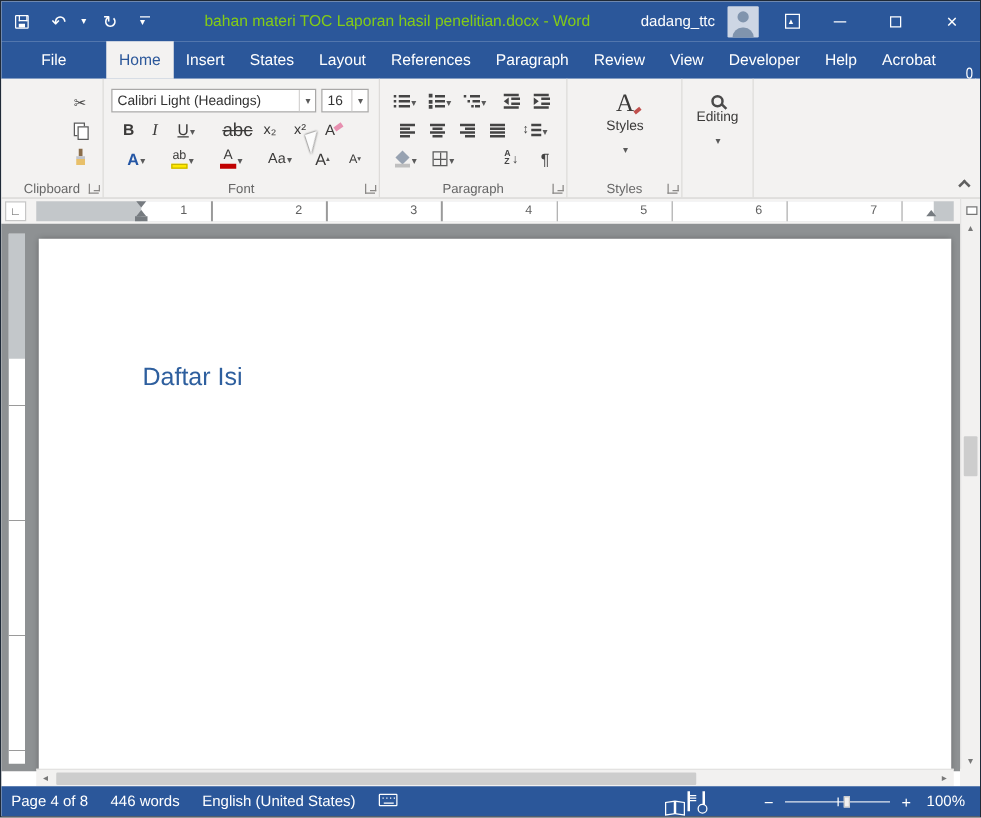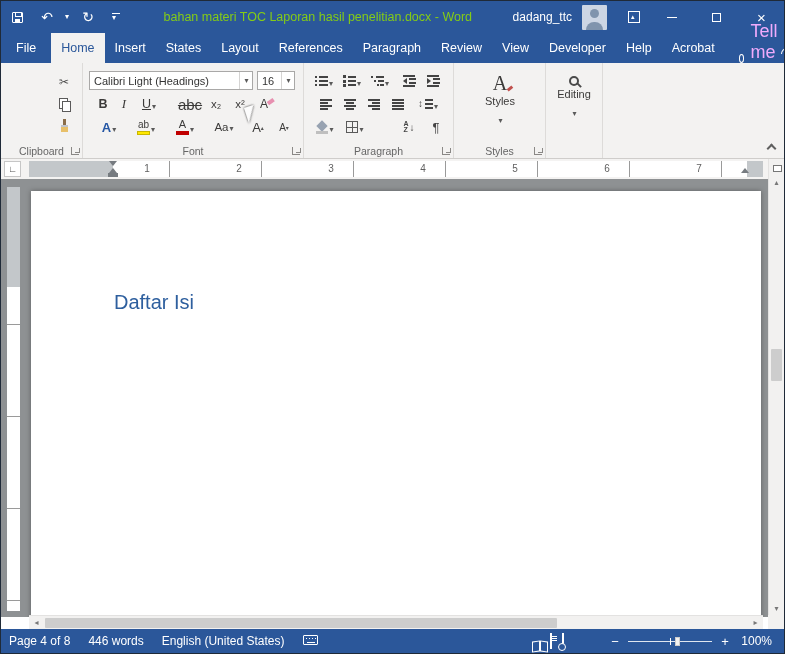--- a/index.html
+++ b/index.html
@@ -26,21 +26,21 @@
   .avatar::after { content: ""; position: absolute; left: 4px; bottom: 0; width: 17px; height: 8px; border-radius: 8px 8px 0 0; background: #8094ad; }
   .i-ribopt { width: 12px; height: 12px; border: 1px solid #fff; position: relative; }
   .i-ribopt::after { content: "▴"; position: absolute; left: 2px; top: 1px; font-size: 7px; color: #fff; }
   .win-ctrl { width: 45px; height: 32px; display: flex; align-items: center; justify-content: center; }
   .i-min { width: 10px; height: 1px; background: #fff; }
   .i-max { width: 9px; height: 9px; border: 1px solid #fff; }
   .i-close { font-size: 15px; color: #fff; line-height: 1; }
   
   .tabbar { position: absolute; top: 32px; left: 0; right: 0; height: 30px; background: #2b579a; display: flex; align-items: stretch; }
   .rtab { padding: 0 10px; display: flex; align-items: center; color: #fff; font-size: 12.5px; white-space: nowrap; }
-  .rtab.file { padding: 0 15px; }
+  .rtab.file { padding: 0 32px; }
   .rtab.active { background: #f3f2f1; color: #2b579a; }
   .tellme { display: flex; align-items: flex-end; gap: 6px; color: #f0abfc; font-size: 18px; margin-left: 14px; }
   .share { display: flex; align-items: center; gap: 6px; color: #fff; font-size: 12.5px; margin-left: auto; margin-right: 22px; }
   .i-bulb { width: 9px; height: 9px; border: 1px solid #fff; border-radius: 50%; position: relative; display: inline-block; }
   .i-bulb::after { content: ""; position: absolute; left: 2px; bottom: -4px; width: 3px; height: 3px; border-left: 1px solid #fff; border-right: 1px solid #fff; }
   .i-person { position: relative; width: 12px; height: 11px; display: inline-block; }
   .i-person::before { content: ""; position: absolute; left: 3px; top: 0; width: 5px; height: 5px; border: 1px solid #fff; border-radius: 50%; }
   .i-person::after { content: ""; position: absolute; left: 0; bottom: 0; width: 11px; height: 5px; border: 1px solid #fff; border-bottom: none; border-radius: 6px 6px 0 0; }
   
   .ribbon { position: absolute; top: 62px; left: 0; right: 0; height: 96px; background: #f3f2f1; border-bottom: 1px solid #cfcdcb; }

